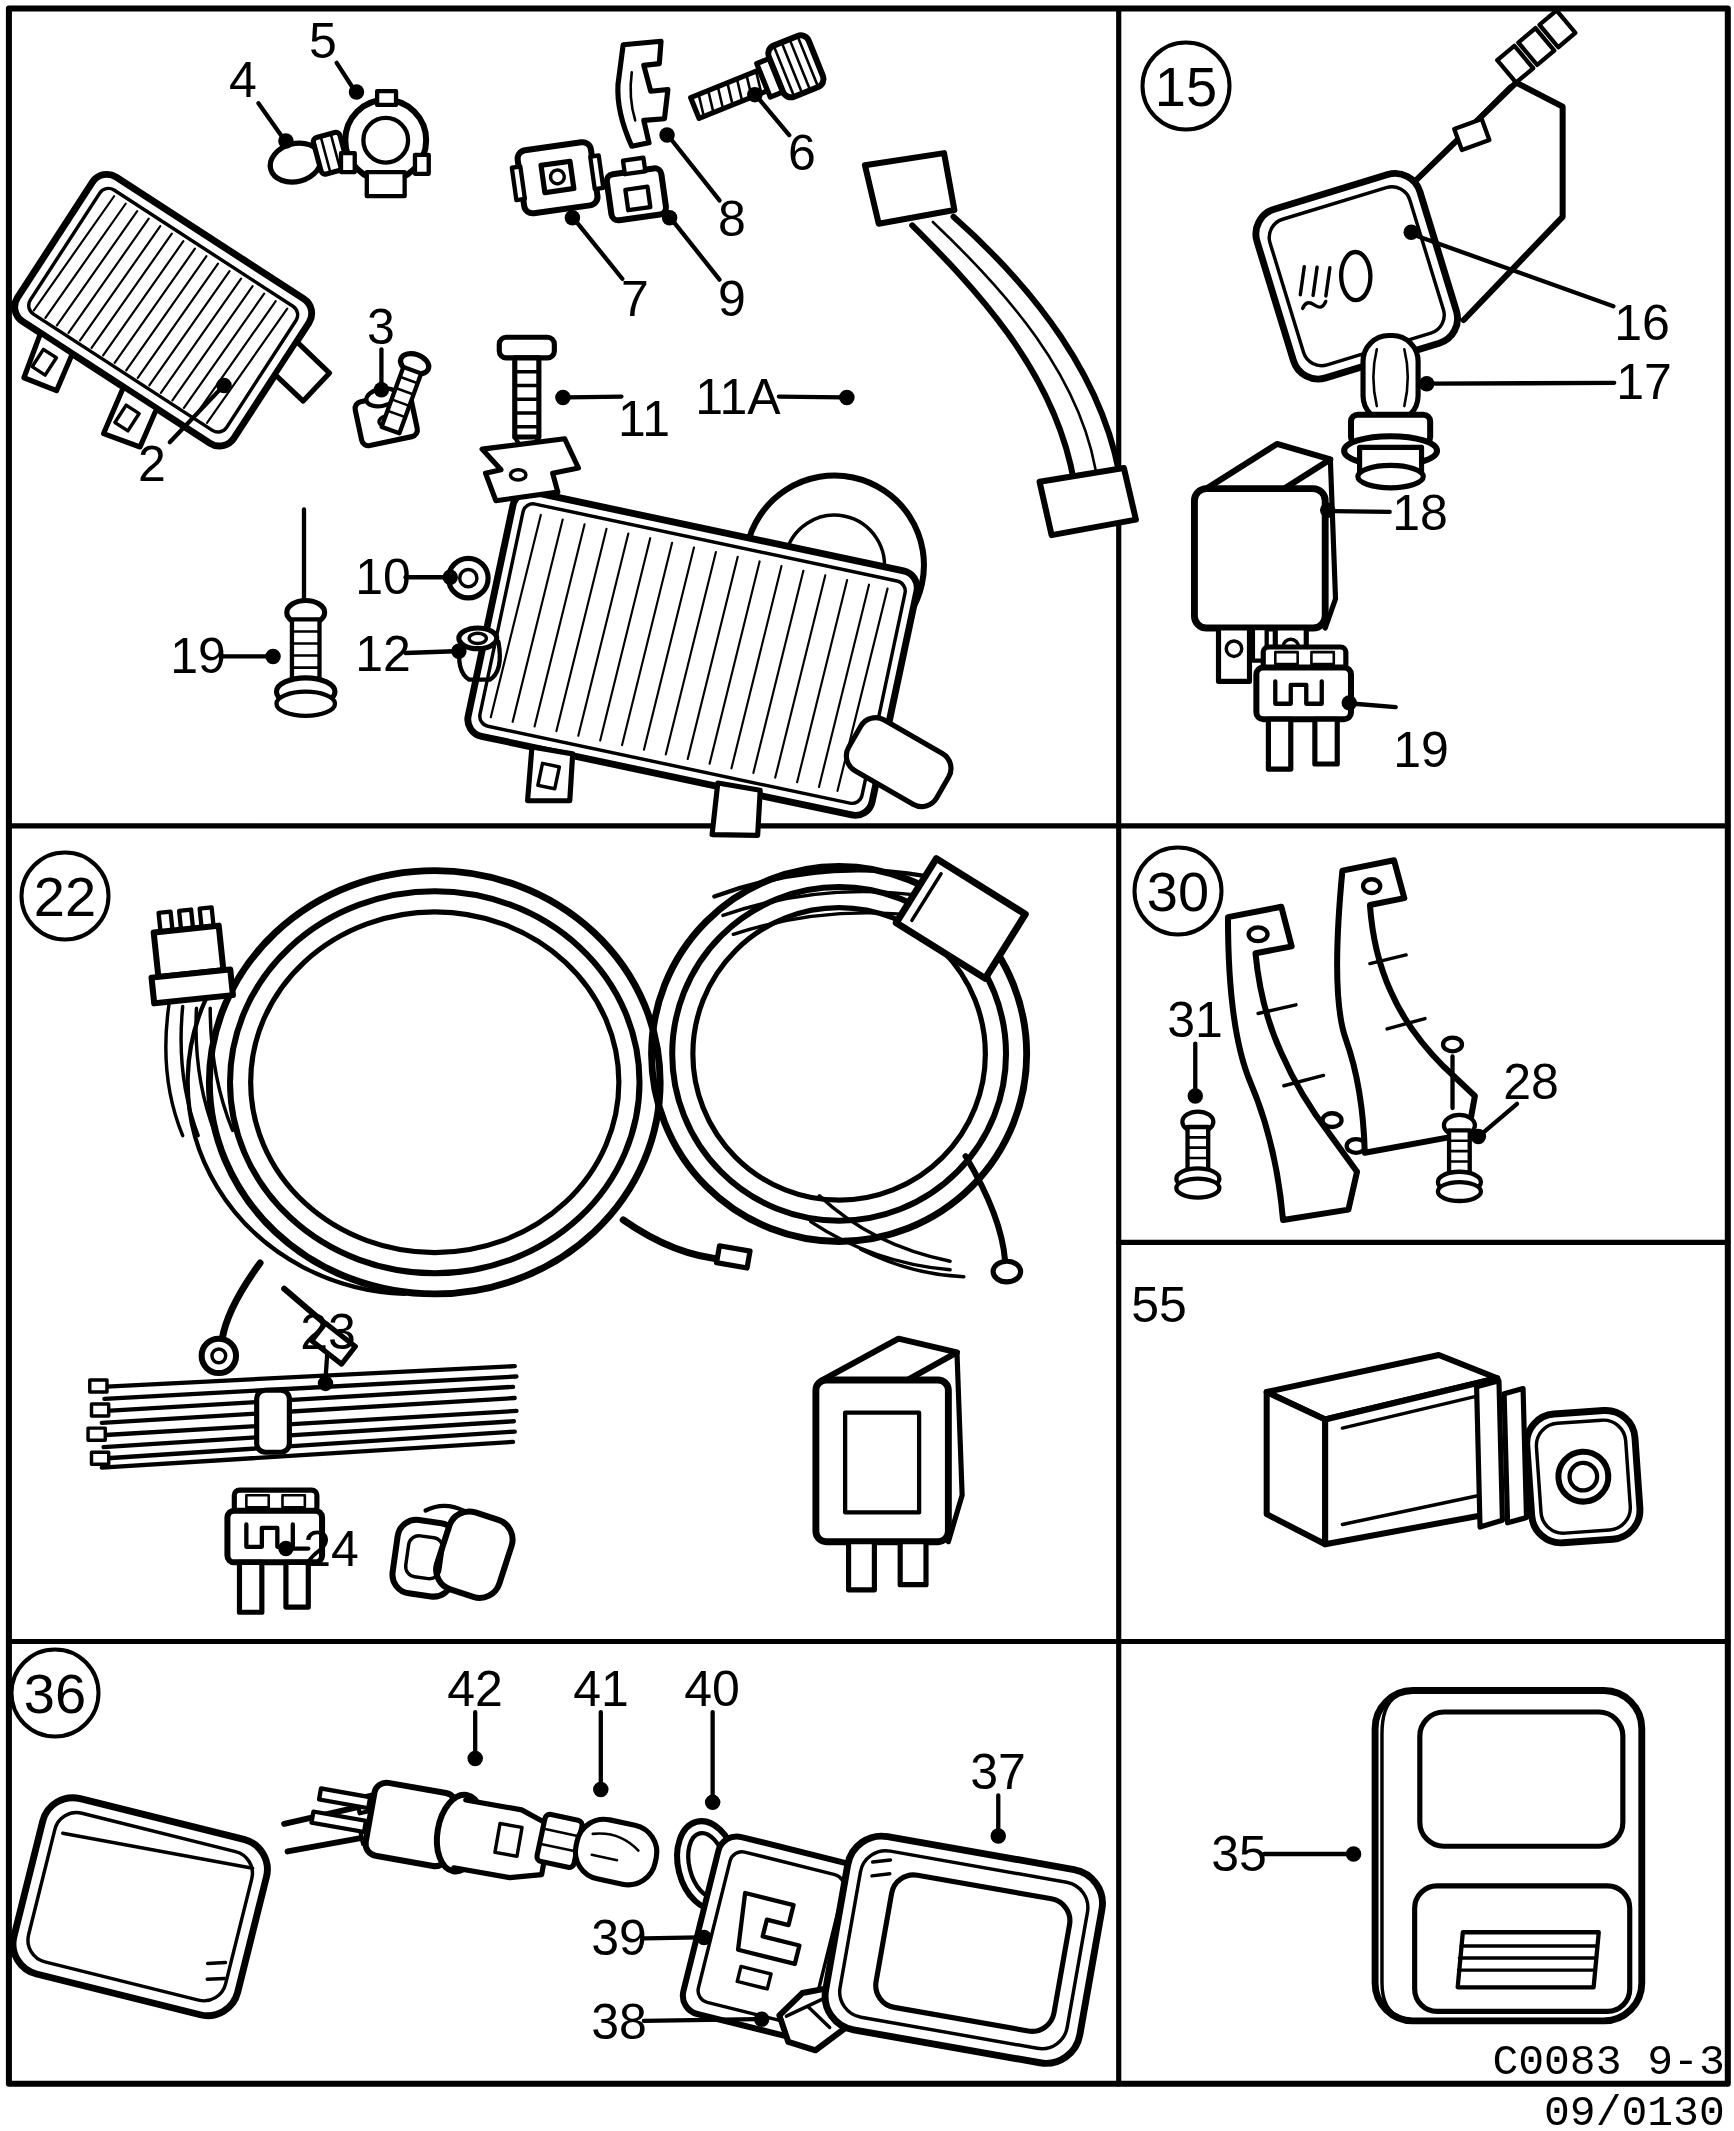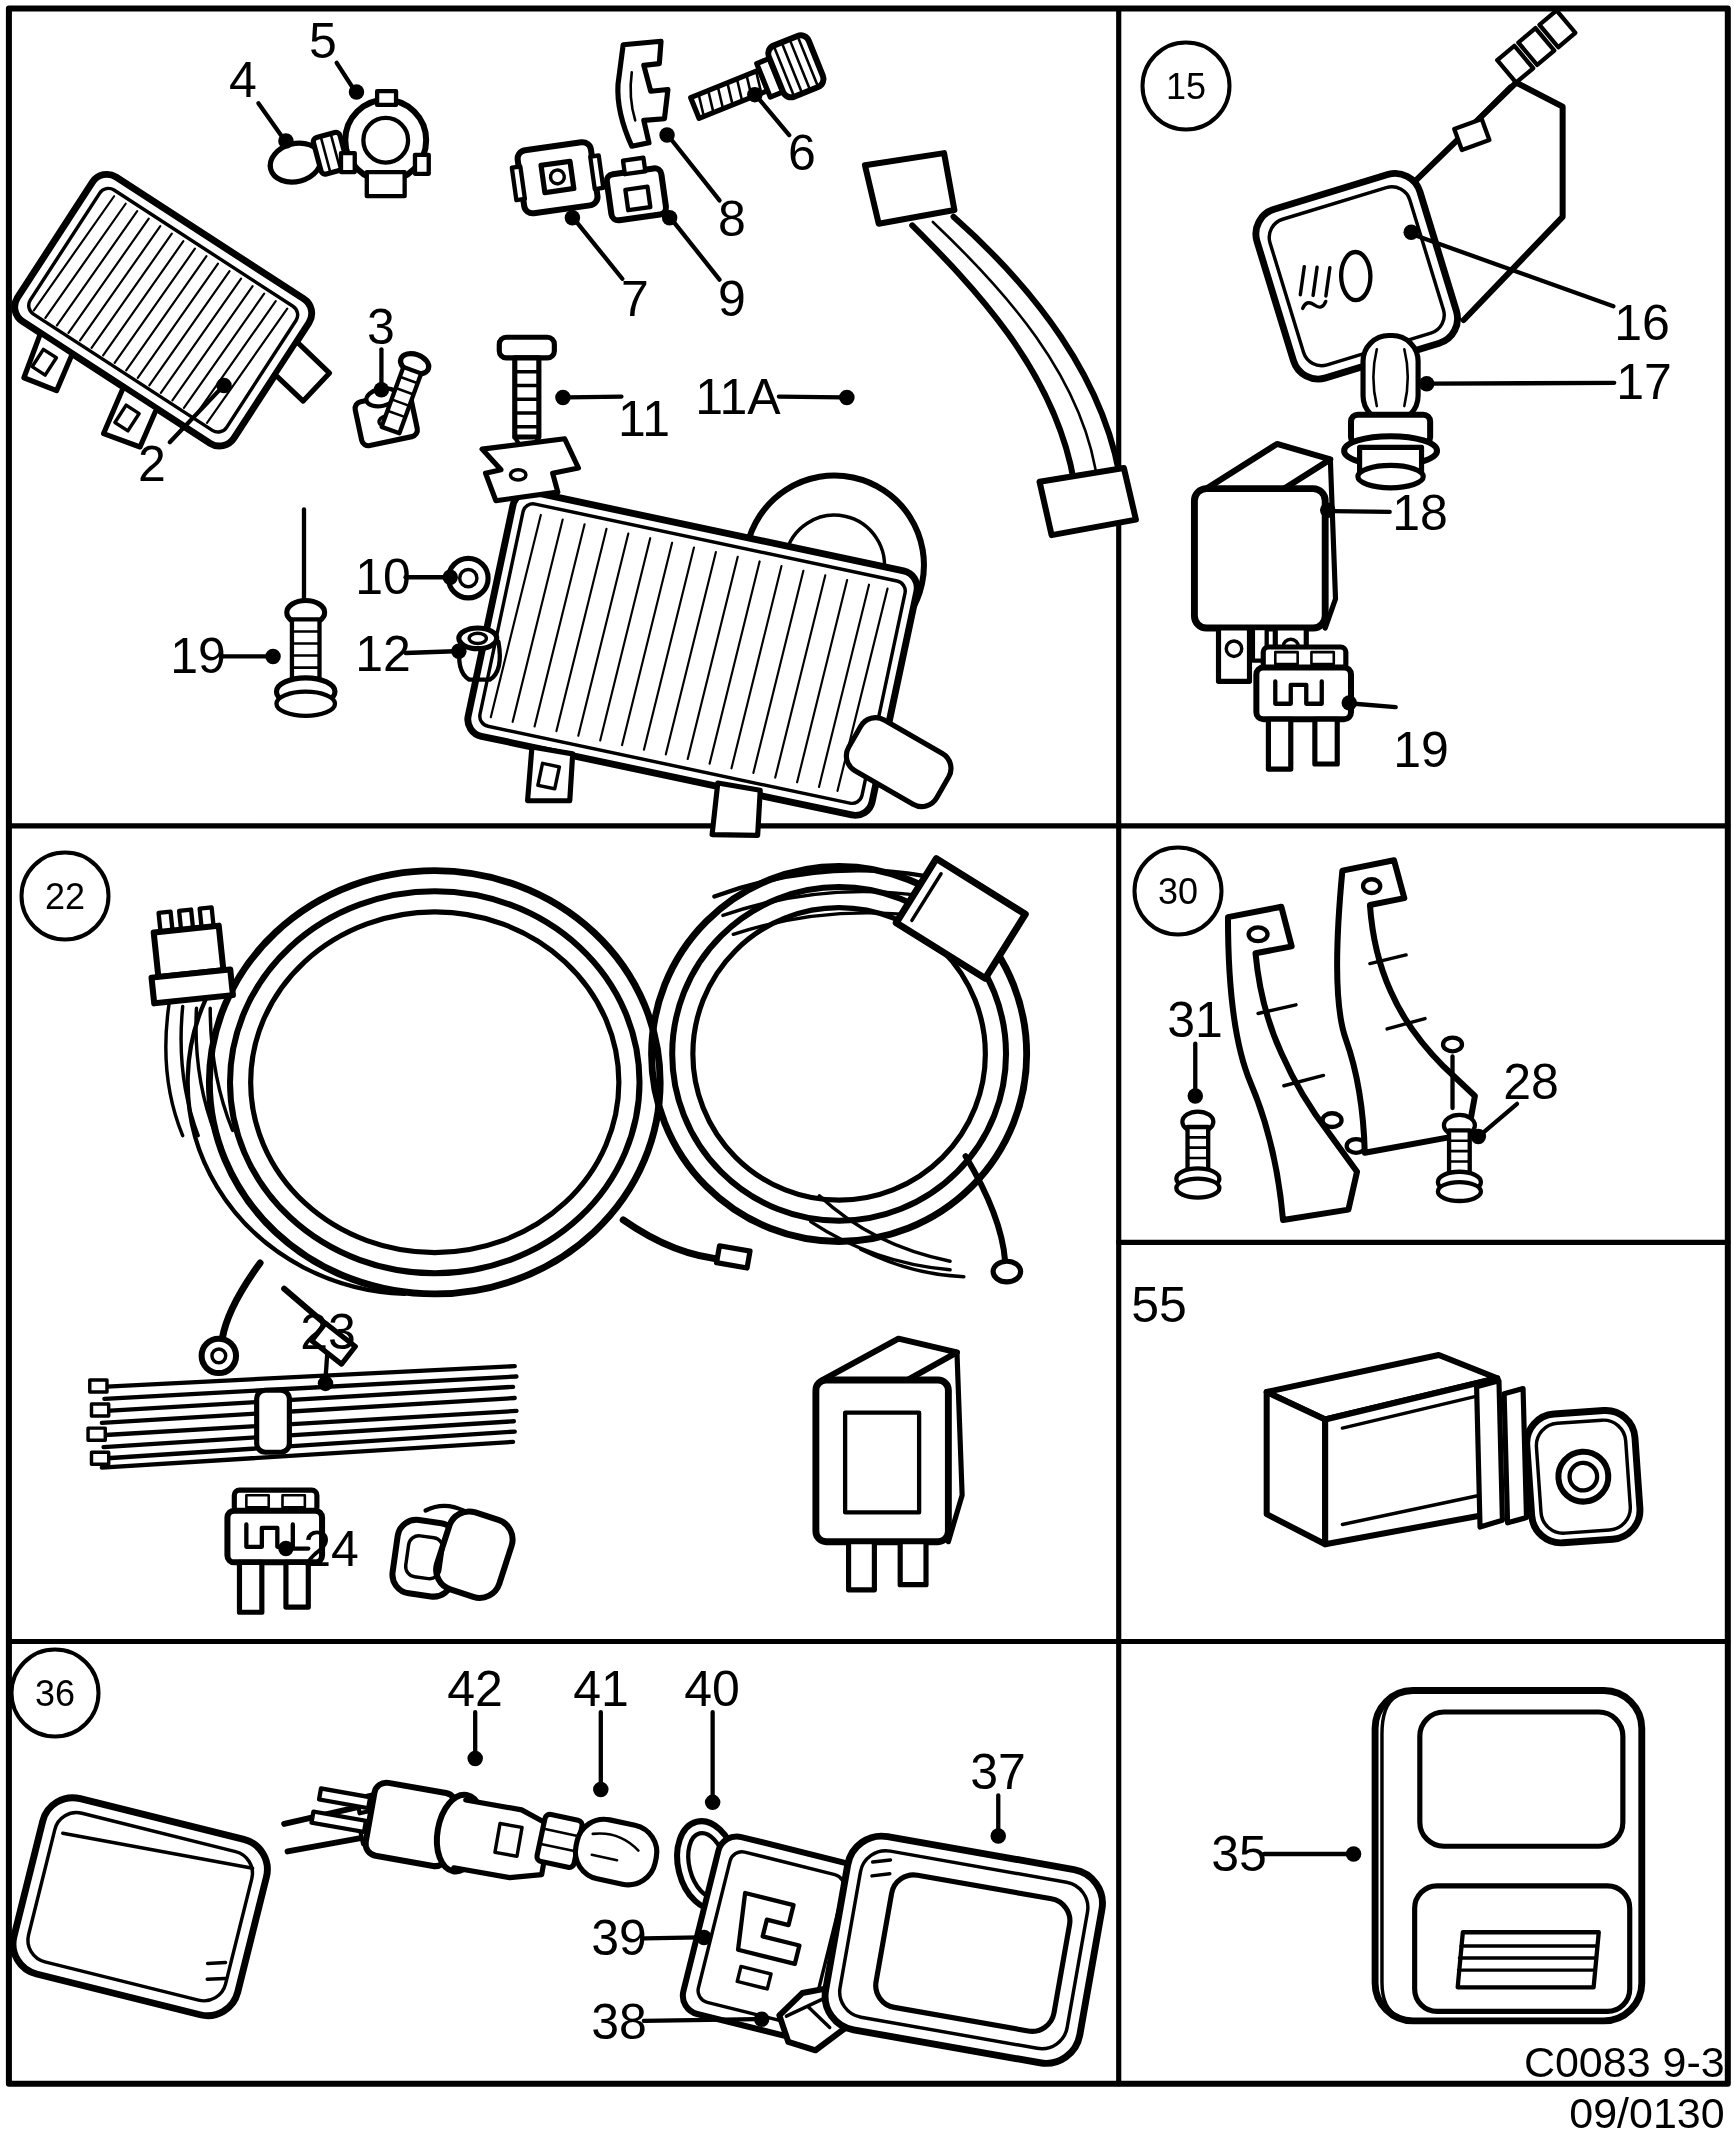--- a/index.html
+++ b/index.html
@@ -7,23 +7,23 @@
   .page{position:relative;width:1735px;height:2131px;background:#fff;overflow:hidden;}
   .art{position:absolute;left:0;top:0;}
   .lbl{
     position:absolute;transform:translate(-50%,-50%);
     font-size:50px;line-height:1;color:#000;letter-spacing:0;white-space:nowrap;
   }
   .badge{
     position:absolute;transform:translate(-50%,-50%);
     width:91px;height:91px;border:4.3px solid #000;border-radius:50%;
     display:flex;align-items:center;justify-content:center;
-    font-size:36px;color:#000;background:#fff;box-sizing:border-box;
+    font-size:56px;color:#000;background:#fff;box-sizing:border-box;
   }
-  .code{position:absolute;right:10.3px;font-size:43px;line-height:1;color:#000;white-space:nowrap;}
+  .code{position:absolute;right:10.3px;font-size:43px;line-height:1;color:#000;white-space:nowrap;font-family:Liberation Mono, monospace;}
   .code1{top:2041px;}
   .code2{top:2092px;}
 </style>
 </head>
 <body>
 
 <div class="page">
 
   <svg class="art" width="1735" height="2131" viewBox="0 0 2016 2477" fill="none" stroke="#000" stroke-linecap="round" stroke-linejoin="round">
 

